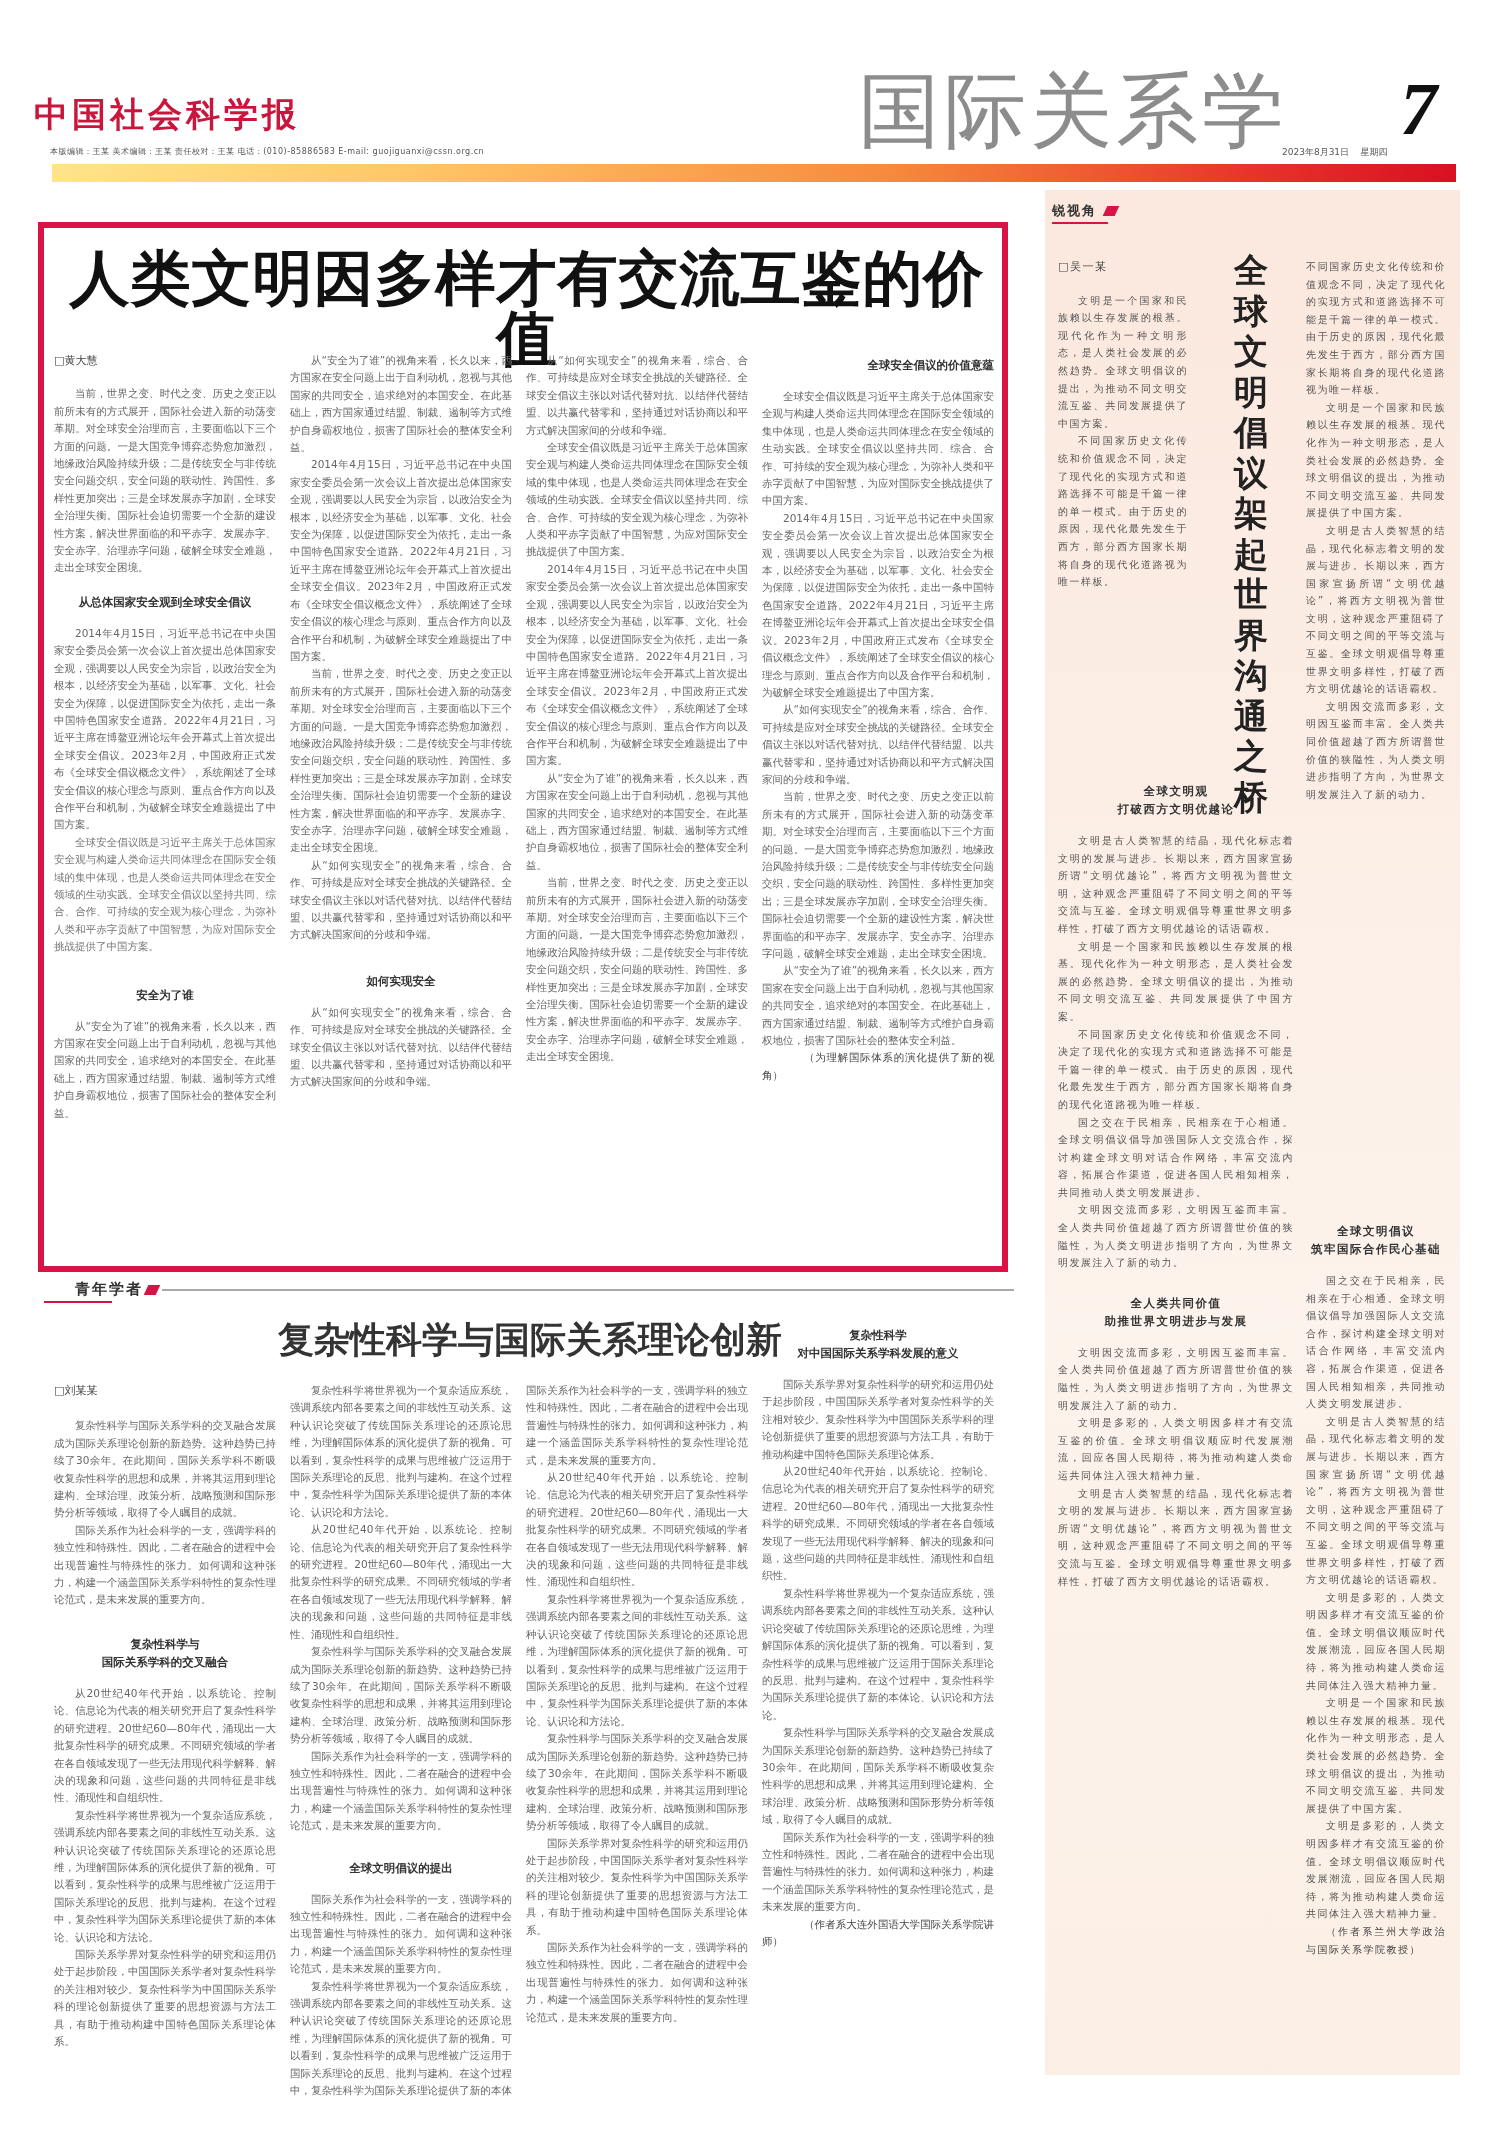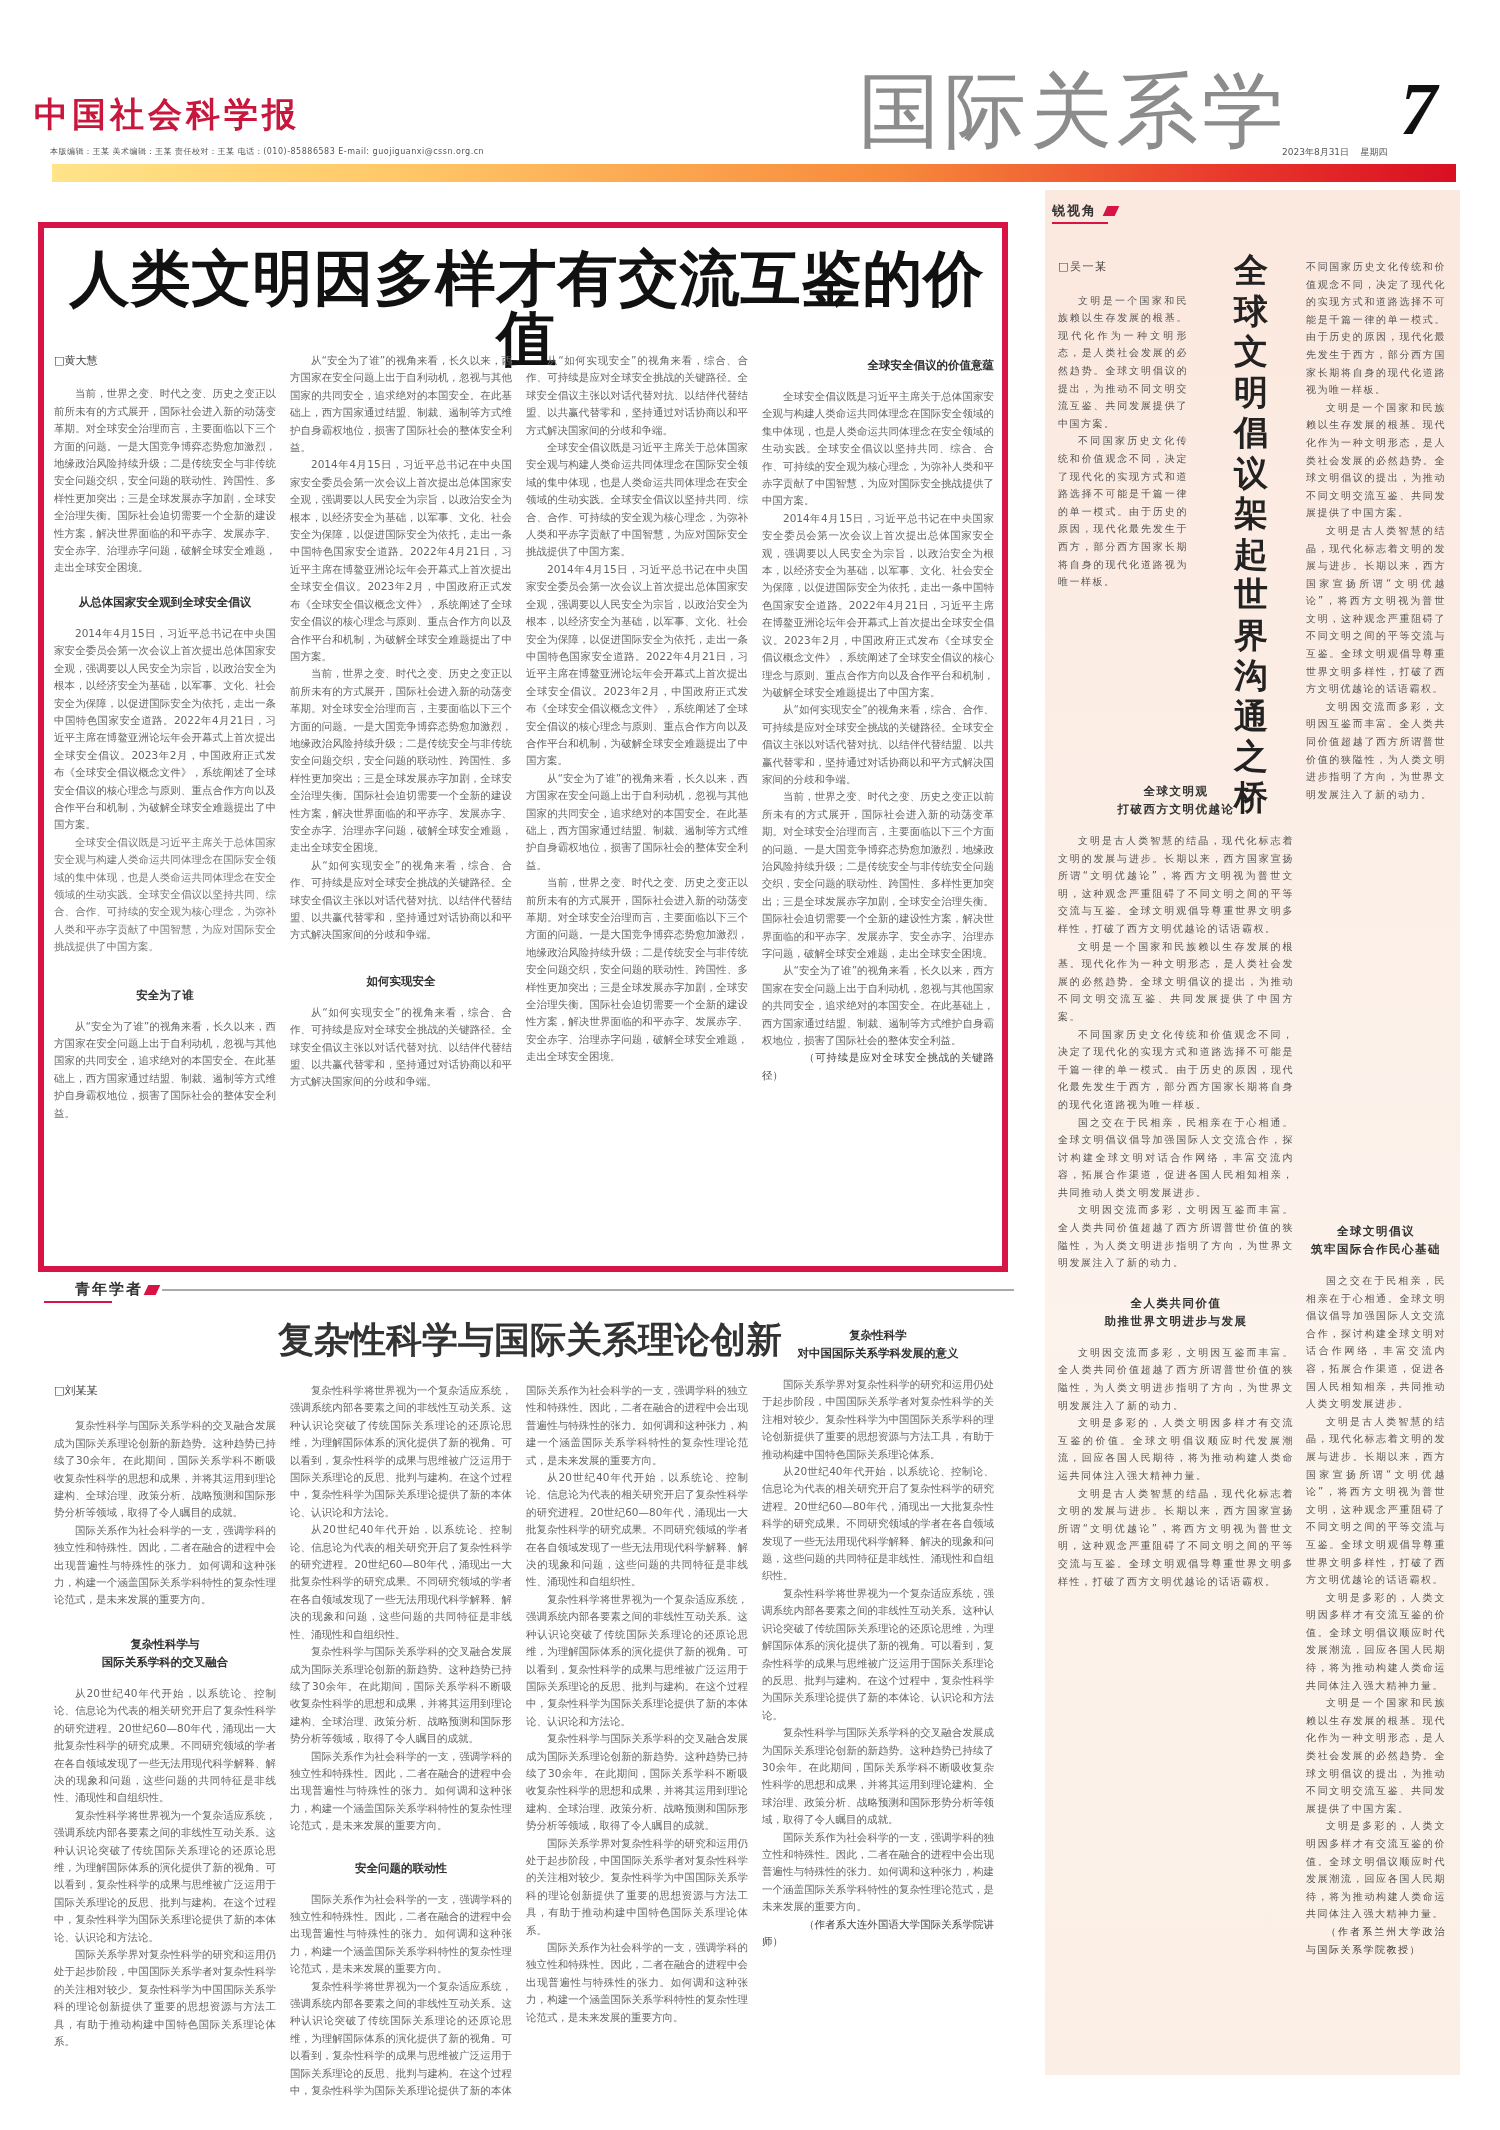--- a/index.html
+++ b/index.html
@@ -75,21 +75,21 @@
   <p>当前，世界之变、时代之变、历史之变正以前所未有的方式展开，国际社会进入新的动荡变革期。对全球安全治理而言，主要面临以下三个方面的问题。一是大国竞争博弈态势愈加激烈，地缘政治风险持续升级；二是传统安全与非传统安全问题交织，安全问题的联动性、跨国性、多样性更加突出；三是全球发展赤字加剧，全球安全治理失衡。国际社会迫切需要一个全新的建设性方案，解决世界面临的和平赤字、发展赤字、安全赤字、治理赤字问题，破解全球安全难题，走出全球安全困境。</p>
 </div>
 
 <div class="col" style="left:762px;top:352px;width:232px;height:905px;">
   <div class="sub" style="margin-top:4px;text-align:right;">全球安全倡议的价值意蕴</div>
   <p>全球安全倡议既是习近平主席关于总体国家安全观与构建人类命运共同体理念在国际安全领域的集中体现，也是人类命运共同体理念在安全领域的生动实践。全球安全倡议以坚持共同、综合、合作、可持续的安全观为核心理念，为弥补人类和平赤字贡献了中国智慧，为应对国际安全挑战提供了中国方案。</p>
   <p>2014年4月15日，习近平总书记在中央国家安全委员会第一次会议上首次提出总体国家安全观，强调要以人民安全为宗旨，以政治安全为根本，以经济安全为基础，以军事、文化、社会安全为保障，以促进国际安全为依托，走出一条中国特色国家安全道路。2022年4月21日，习近平主席在博鳌亚洲论坛年会开幕式上首次提出全球安全倡议。2023年2月，中国政府正式发布《全球安全倡议概念文件》，系统阐述了全球安全倡议的核心理念与原则、重点合作方向以及合作平台和机制，为破解全球安全难题提出了中国方案。</p>
   <p>从“如何实现安全”的视角来看，综合、合作、可持续是应对全球安全挑战的关键路径。全球安全倡议主张以对话代替对抗、以结伴代替结盟、以共赢代替零和，坚持通过对话协商以和平方式解决国家间的分歧和争端。</p>
   <p>当前，世界之变、时代之变、历史之变正以前所未有的方式展开，国际社会进入新的动荡变革期。对全球安全治理而言，主要面临以下三个方面的问题。一是大国竞争博弈态势愈加激烈，地缘政治风险持续升级；二是传统安全与非传统安全问题交织，安全问题的联动性、跨国性、多样性更加突出；三是全球发展赤字加剧，全球安全治理失衡。国际社会迫切需要一个全新的建设性方案，解决世界面临的和平赤字、发展赤字、安全赤字、治理赤字问题，破解全球安全难题，走出全球安全困境。</p>
   <p>从“安全为了谁”的视角来看，长久以来，西方国家在安全问题上出于自利动机，忽视与其他国家的共同安全，追求绝对的本国安全。在此基础上，西方国家通过结盟、制裁、遏制等方式维护自身霸权地位，损害了国际社会的整体安全利益。</p>
-  <p class="note" style="text-indent:4em;">（可持续是应对全球安全挑战的关键路径）</p>
+  <p class="note" style="text-indent:4em;">（为理解国际体系的演化提供了新的视角）</p>
 </div>
 
 <div class="abs" style="left:44px;top:1280px;width:970px;">
   <div style="display:flex;align-items:center;margin-left:31px;">
     <span class="tag">青年学者</span>
     <span class="tagmark"></span>
     <div class="tagrule" style="flex:1;margin-left:4px;"></div>
   </div>
   <div style="width:68px;height:2px;background:#d81446;margin-top:2px;"></div>
 </div>
@@ -104,21 +104,21 @@
   <p>从20世纪40年代开始，以系统论、控制论、信息论为代表的相关研究开启了复杂性科学的研究进程。20世纪60—80年代，涌现出一大批复杂性科学的研究成果。不同研究领域的学者在各自领域发现了一些无法用现代科学解释、解决的现象和问题，这些问题的共同特征是非线性、涌现性和自组织性。</p>
   <p>复杂性科学将世界视为一个复杂适应系统，强调系统内部各要素之间的非线性互动关系。这种认识论突破了传统国际关系理论的还原论思维，为理解国际体系的演化提供了新的视角。可以看到，复杂性科学的成果与思维被广泛运用于国际关系理论的反思、批判与建构。在这个过程中，复杂性科学为国际关系理论提供了新的本体论、认识论和方法论。</p>
   <p>国际关系学界对复杂性科学的研究和运用仍处于起步阶段，中国国际关系学者对复杂性科学的关注相对较少。复杂性科学为中国国际关系学科的理论创新提供了重要的思想资源与方法工具，有助于推动构建中国特色国际关系理论体系。</p>
 </div>
 
 <div class="col" style="left:290px;top:1382px;width:222px;height:720px;">
   <p>复杂性科学将世界视为一个复杂适应系统，强调系统内部各要素之间的非线性互动关系。这种认识论突破了传统国际关系理论的还原论思维，为理解国际体系的演化提供了新的视角。可以看到，复杂性科学的成果与思维被广泛运用于国际关系理论的反思、批判与建构。在这个过程中，复杂性科学为国际关系理论提供了新的本体论、认识论和方法论。</p>
   <p>从20世纪40年代开始，以系统论、控制论、信息论为代表的相关研究开启了复杂性科学的研究进程。20世纪60—80年代，涌现出一大批复杂性科学的研究成果。不同研究领域的学者在各自领域发现了一些无法用现代科学解释、解决的现象和问题，这些问题的共同特征是非线性、涌现性和自组织性。</p>
   <p>复杂性科学与国际关系学科的交叉融合发展成为国际关系理论创新的新趋势。这种趋势已持续了30余年。在此期间，国际关系学科不断吸收复杂性科学的思想和成果，并将其运用到理论建构、全球治理、政策分析、战略预测和国际形势分析等领域，取得了令人瞩目的成就。</p>
   <p>国际关系作为社会科学的一支，强调学科的独立性和特殊性。因此，二者在融合的进程中会出现普遍性与特殊性的张力。如何调和这种张力，构建一个涵盖国际关系学科特性的复杂性理论范式，是未来发展的重要方向。</p>
-  <div class="sub" style="margin-top:24px;">安全问题的联动性</div>
+  <div class="sub" style="margin-top:24px;">全球文明倡议的提出</div>
   <p>国际关系作为社会科学的一支，强调学科的独立性和特殊性。因此，二者在融合的进程中会出现普遍性与特殊性的张力。如何调和这种张力，构建一个涵盖国际关系学科特性的复杂性理论范式，是未来发展的重要方向。</p>
   <p>复杂性科学将世界视为一个复杂适应系统，强调系统内部各要素之间的非线性互动关系。这种认识论突破了传统国际关系理论的还原论思维，为理解国际体系的演化提供了新的视角。可以看到，复杂性科学的成果与思维被广泛运用于国际关系理论的反思、批判与建构。在这个过程中，复杂性科学为国际关系理论提供了新的本体论、认识论和方法论。</p>
 </div>
 
 <div class="col" style="left:526px;top:1382px;width:222px;height:720px;">
   <p style="text-indent:0;">国际关系作为社会科学的一支，强调学科的独立性和特殊性。因此，二者在融合的进程中会出现普遍性与特殊性的张力。如何调和这种张力，构建一个涵盖国际关系学科特性的复杂性理论范式，是未来发展的重要方向。</p>
   <p>从20世纪40年代开始，以系统论、控制论、信息论为代表的相关研究开启了复杂性科学的研究进程。20世纪60—80年代，涌现出一大批复杂性科学的研究成果。不同研究领域的学者在各自领域发现了一些无法用现代科学解释、解决的现象和问题，这些问题的共同特征是非线性、涌现性和自组织性。</p>
   <p>复杂性科学将世界视为一个复杂适应系统，强调系统内部各要素之间的非线性互动关系。这种认识论突破了传统国际关系理论的还原论思维，为理解国际体系的演化提供了新的视角。可以看到，复杂性科学的成果与思维被广泛运用于国际关系理论的反思、批判与建构。在这个过程中，复杂性科学为国际关系理论提供了新的本体论、认识论和方法论。</p>
   <p>复杂性科学与国际关系学科的交叉融合发展成为国际关系理论创新的新趋势。这种趋势已持续了30余年。在此期间，国际关系学科不断吸收复杂性科学的思想和成果，并将其运用到理论建构、全球治理、政策分析、战略预测和国际形势分析等领域，取得了令人瞩目的成就。</p>
   <p>国际关系学界对复杂性科学的研究和运用仍处于起步阶段，中国国际关系学者对复杂性科学的关注相对较少。复杂性科学为中国国际关系学科的理论创新提供了重要的思想资源与方法工具，有助于推动构建中国特色国际关系理论体系。</p>

